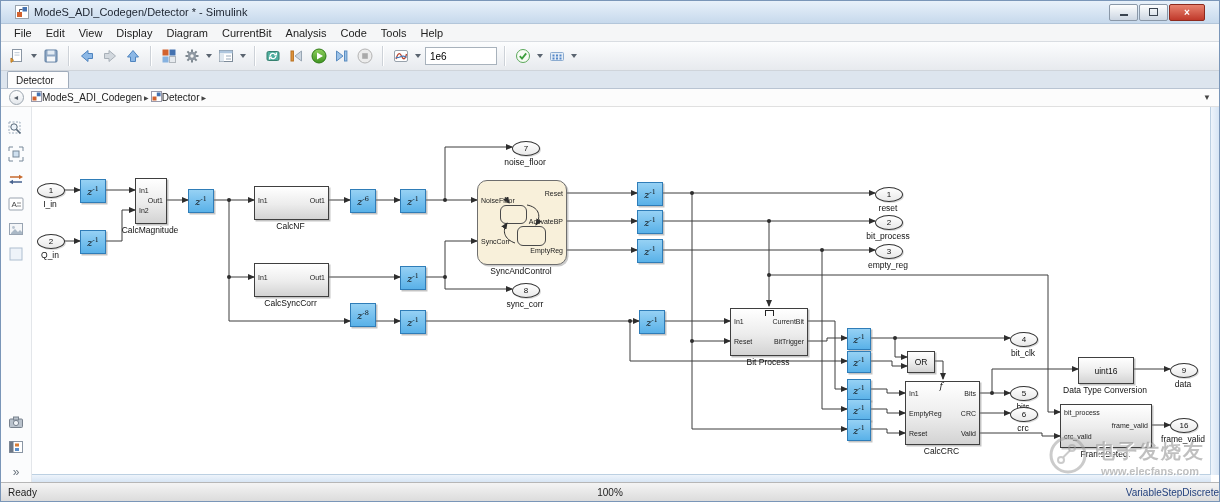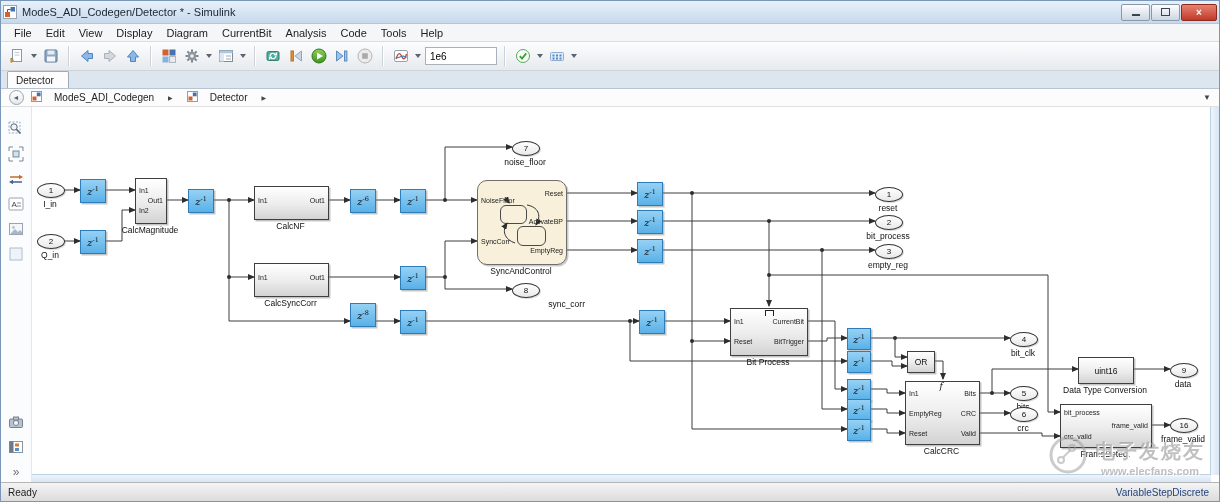--- a/index.html
+++ b/index.html
@@ -1,21 +1,21 @@
 <!DOCTYPE html>
 <html><head>
 <meta charset="utf-8">
 <style>
   html,body{margin:0;padding:0;}
   body{width:1220px;height:502px;position:relative;font-family:"Liberation Sans",sans-serif;
        background:#dce7f3;overflow:hidden;-webkit-font-smoothing:antialiased;}
   .win{position:absolute;inset:0;border:1px solid #7a96b8;display:flex;flex-direction:column;}
   
   .titlebar{height:22px;background:linear-gradient(#e8f1fa,#c7d9ec);display:flex;align-items:center;
-            padding:0 0;border-bottom:1px solid #b3c6da;}
+            padding:0 12px;border-bottom:1px solid #b3c6da;}
   .titlebar .appicon{width:14px;height:14px;margin:0 5px 0 2px;}
   .titletext{font-size:11px;color:#1c2430;}
   .winbtns{margin-left:auto;display:flex;gap:1px;padding-right:2px;}
   .winbtn{width:27px;height:15px;border:1px solid #8a98a8;border-radius:2px;
           background:linear-gradient(#fdfefe,#ccd6e2);display:flex;align-items:center;justify-content:center;}
   .winbtn.close{background:linear-gradient(#e8836f,#c0392b);border-color:#8c2a1e;color:#fff;
                 font-size:10px;font-weight:bold;width:34px;}
   .glyph-min{width:8px;height:2px;background:#3a4450;margin-top:6px;}
   .glyph-max{width:7px;height:6px;border:1.5px solid #3a4450;}
   
@@ -35,21 +35,21 @@
   .tb-select .tcaret{margin-left:auto;}
   
   .tabbar{height:17px;background:#dde5ee;border-bottom:1px solid #b9c4d2;display:flex;align-items:flex-end;padding-left:6px;}
   .tab{height:16px;background:#fdfdfd;border:1px solid #9fabba;border-bottom:none;border-radius:2px 2px 0 0;
        font-size:10px;display:flex;align-items:center;padding:0 14px 0 8px;color:#222;}
   
   .navrow{height:17px;background:#fcfcfc;border-bottom:1px solid #e0e0e0;display:flex;align-items:center;}
   .navleft{width:30px;display:flex;justify-content:center;}
   .circlebtn{width:13px;height:13px;border-radius:50%;border:1px solid #9aa4ae;background:linear-gradient(#fff,#e4e8ec);
              display:flex;align-items:center;justify-content:center;font-size:7px;color:#57606a;}
-  .breadcrumb{display:flex;align-items:center;gap:12px;font-size:10px;color:#222;}
+  .breadcrumb{display:flex;align-items:center;gap:0;font-size:10px;color:#222;}
   .bc-caret{font-size:6px;color:#444;margin:0 2px;}
   .nav-endcaret{margin-left:auto;margin-right:8px;font-size:8px;color:#444;}
   
   .workarea{flex:1;display:flex;min-height:0;position:relative;}
   .palette{width:30px;background:#fbfcfd;border-right:1px solid #e3e6ea;display:flex;flex-direction:column;
            align-items:center;padding-top:12px;gap:5px;}
   .palette .spacer{flex:1;}
   .pico{width:20px;height:20px;display:flex;align-items:center;justify-content:center;}
   .expand-glyph{font-size:12px;color:#6a747e;}
   .canvas{flex:1;position:relative;background:#fff;overflow:hidden;}
@@ -81,21 +81,21 @@
   
   .watermark{position:absolute;right:14px;bottom:2px;display:flex;align-items:center;gap:6px;pointer-events:none;z-index:40;}
   .wm-text{text-align:center;color:rgba(150,150,150,.6);text-shadow:1px 1px 0 #fff;}
   .wm-line1{font-size:20px;font-weight:bold;letter-spacing:2px;}
   .wm-line2{font-size:11px;font-weight:bold;}
   
   .statusbar{height:18px;background:linear-gradient(#f4f4f4,#dcdcdc);border-top:1px solid #b6b6b6;
              position:relative;display:flex;align-items:center;font-size:10px;color:#222;}
   .status-left{padding-left:7px;}
   .status-center{position:absolute;left:0;right:0;text-align:center;}
-  .status-right{margin-left:auto;padding-right:10px;color:#24427e;position:relative;}
+  .status-right{margin-left:auto;color:#24427e;position:relative;}
 </style>
 </head>
 <body>
 
 <div class="win">
 
   <div class="titlebar">
     <span class="appicon">
       <svg width="14" height="14">
           <rect x="0.5" y="0.5" width="13" height="13" fill="#fff" stroke="#9aa4ae"></rect>
@@ -427,21 +427,21 @@
             <circle cx="863" cy="231" r="2" fill="#2e2e2e"></circle>
             <circle cx="960" cy="286" r="2" fill="#2e2e2e"></circle>
           </svg>
           <div class="oval" style="left: 5px; top: 76px;">1</div>
           <div class="blabel" style="left: -42px; top: 92px; width: 120px;">I_in</div>
           <div class="oval" style="left: 5px; top: 127px;">2</div>
           <div class="blabel" style="left: -42px; top: 143px; width: 120px;">Q_in</div>
           <div class="oval" style="left: 480px; top: 34px;">7</div>
           <div class="blabel" style="left: 433px; top: 50px; width: 120px;">noise_floor</div>
           <div class="oval" style="left: 480px; top: 176px;">8</div>
-          <div class="blabel" style="left: 433px; top: 192px; width: 120px; text-align: right;">sync_corr</div>
+          <div class="blabel" style="left: 433px; top: 192px; width: 120px;">sync_corr</div>
           <div class="oval" style="left: 843px; top: 80px;">1</div>
           <div class="blabel" style="left: 796px; top: 96px; width: 120px;">reset</div>
           <div class="oval" style="left: 843px; top: 108px;">2</div>
           <div class="blabel" style="left: 796px; top: 124px; width: 120px;">bit_process</div>
           <div class="oval" style="left: 843px; top: 137px;">3</div>
           <div class="blabel" style="left: 796px; top: 153px; width: 120px;">empty_reg</div>
           <div class="oval" style="left: 978px; top: 225px;">4</div>
           <div class="blabel" style="left: 931px; top: 241px; width: 120px;">bit_clk</div>
           <div class="oval" style="left: 978px; top: 279px;">5</div>
           <div class="blabel" style="left: 931px; top: 295px; width: 120px;">bits</div>
@@ -579,15 +579,16 @@
           <div class="wm-line2">www.elecfans.com</div>
         </span>
       </div>
       <div class="vscroll"></div>
       <div class="hscroll"></div>
     </div>
   </div>
 
   <div class="statusbar">
     <span class="status-left">Ready</span>
+    <span class="status-center">100%</span>
     <span class="status-right">VariableStepDiscrete</span>
   </div>
 </div>
 
 </body></html>

